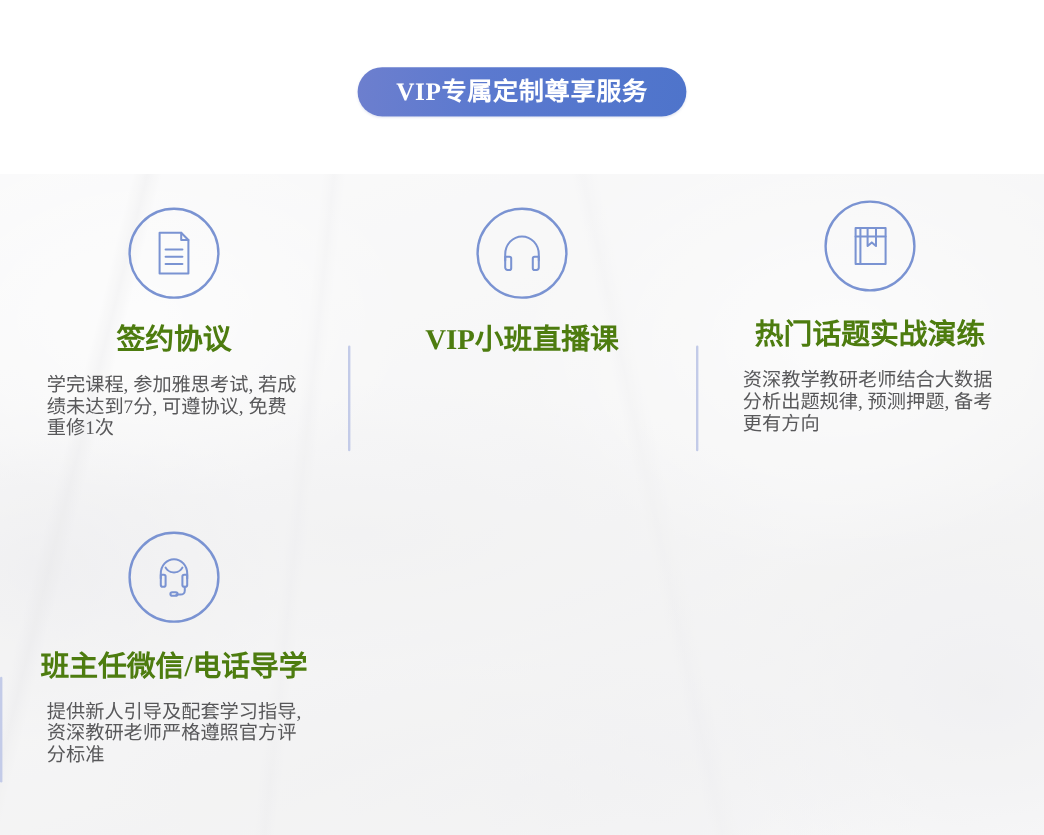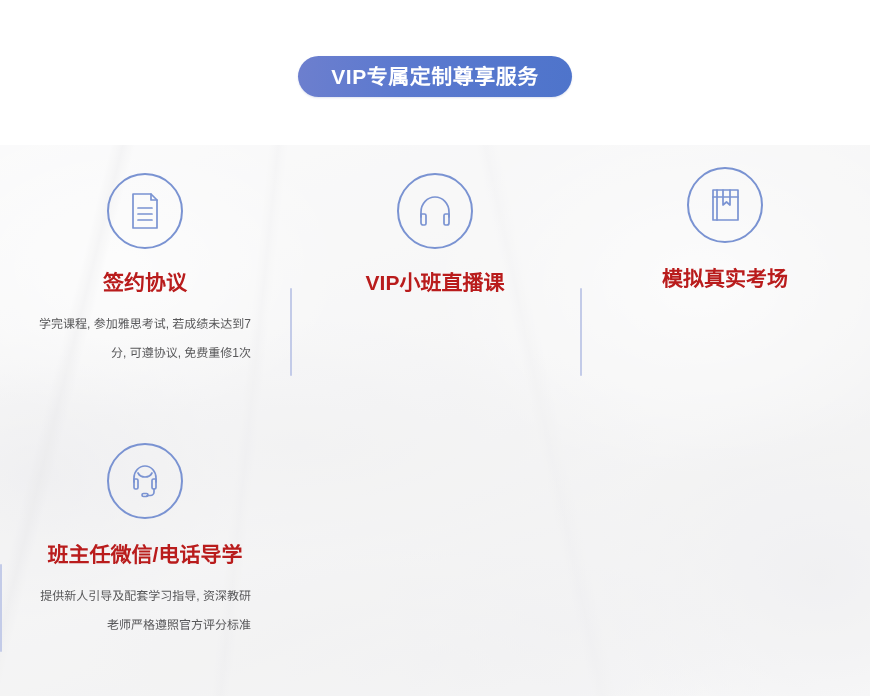--- a/index.html
+++ b/index.html
@@ -11,20 +11,21 @@
     overflow: hidden;
     background: #ffffff;
     font-family: "Liberation Sans", "DejaVu Sans", sans-serif;
   }
 
   .page {
     position: relative;
     width: 870px;
     height: 696px;
     background: #ffffff;
+    font-family: Liberation Serif, serif;
   }
 
   
   .header {
     position: absolute;
     top: 0; left: 0;
     width: 870px;
     height: 145px;
     background: #ffffff;
   }
@@ -135,34 +136,34 @@
     justify-content: center;
     flex: none;
   }
 
   .icon-circle svg {
     display: block;
   }
 
   .card-title {
     margin-top: 22px;
-    color: #b91c1c;
-    font-size: 21px;
+    color: #4d7c0f;
+    font-size: 24px;
     font-weight: bold;
     line-height: 1.1;
     white-space: nowrap;
     text-align: right;
   }
 
   .card-desc {
     margin-top: 16px;
     color: #58585a;
-    font-size: 12px;
-    line-height: 29px;
-    text-align: right;
+    font-size: 16px;
+    line-height: 18px;
+    text-align: left;
     width: 212px;
   }
 
   .cell-bottom { padding-top: 22px; }
   .cell-bottom .card-title { margin-top: 24px; }
 </style>
 </head>
 <body>
 
 <div class="page">
@@ -212,21 +213,22 @@
 
       <div class="cell cell-bottom sep">
         <div class="icon-circle">
           <svg width="42" height="42" viewBox="0 0 42 42" fill="none" stroke="#7a93d2" stroke-width="1.7" stroke-linejoin="round" stroke-linecap="round">
             <path d="M9 6 H34 V36 H9 Z"></path>
             <path d="M13 6 V36"></path>
             <path d="M9 13 H34"></path>
             <path d="M19 6 V21 L22.5 18 L26 21 V6"></path>
           </svg>
         </div>
-        <div class="card-title">模拟真实考场</div>
+        <div class="card-title">热门话题实战演练</div>
+        <div class="card-desc">资深教学教研老师结合大数据分析出题规律, 预测押题, 备考更有方向</div>
       </div>
 
       <div class="cell cell-bottom sep">
         <div class="icon-circle">
           <svg width="42" height="42" viewBox="0 0 42 42" fill="none" stroke="#7a93d2" stroke-width="1.7" stroke-linejoin="round" stroke-linecap="round">
             <path d="M10 22 V18 C10 11.4 14.9 6 21 6 C27.1 6 32 11.4 32 18 V22"></path>
             <path d="M14 13 C14 13 16 17 21 17 C26 17 28 13 28 13"></path>
             <path d="M10 19 H12.5 C13.3 19 14 19.7 14 20.5 V27.5 C14 28.3 13.3 29 12.5 29 H11.5 C10.7 29 10 28.3 10 27.5 Z"></path>
             <path d="M32 19 H29.5 C28.7 19 28 19.7 28 20.5 V27.5 C28 28.3 28.7 29 29.5 29 H30.5 C31.3 29 32 28.3 32 27.5 Z"></path>
             <path d="M30 29 V32 C30 34 28.4 35.5 26.5 35.5 H23"></path>

